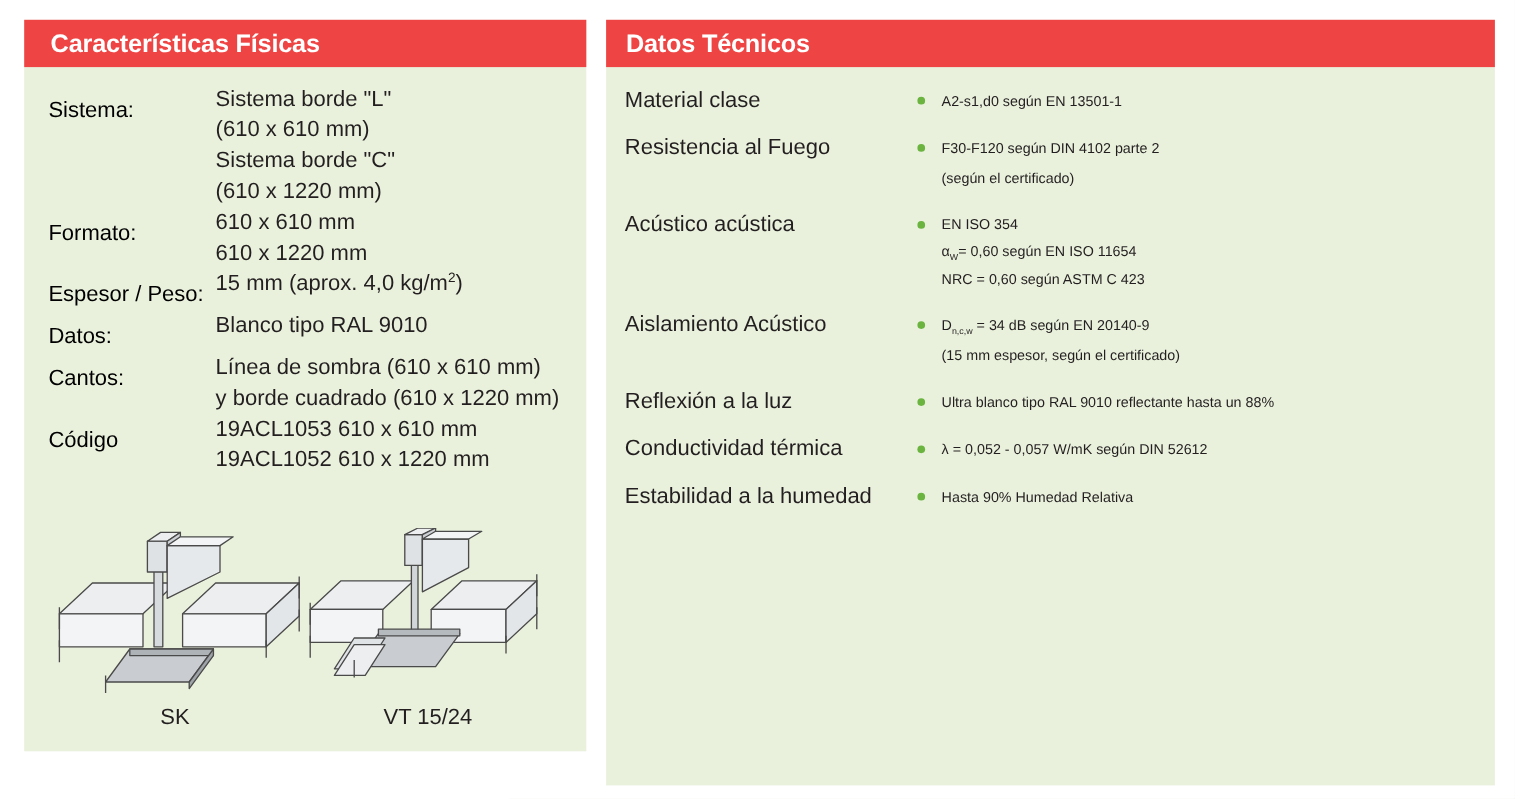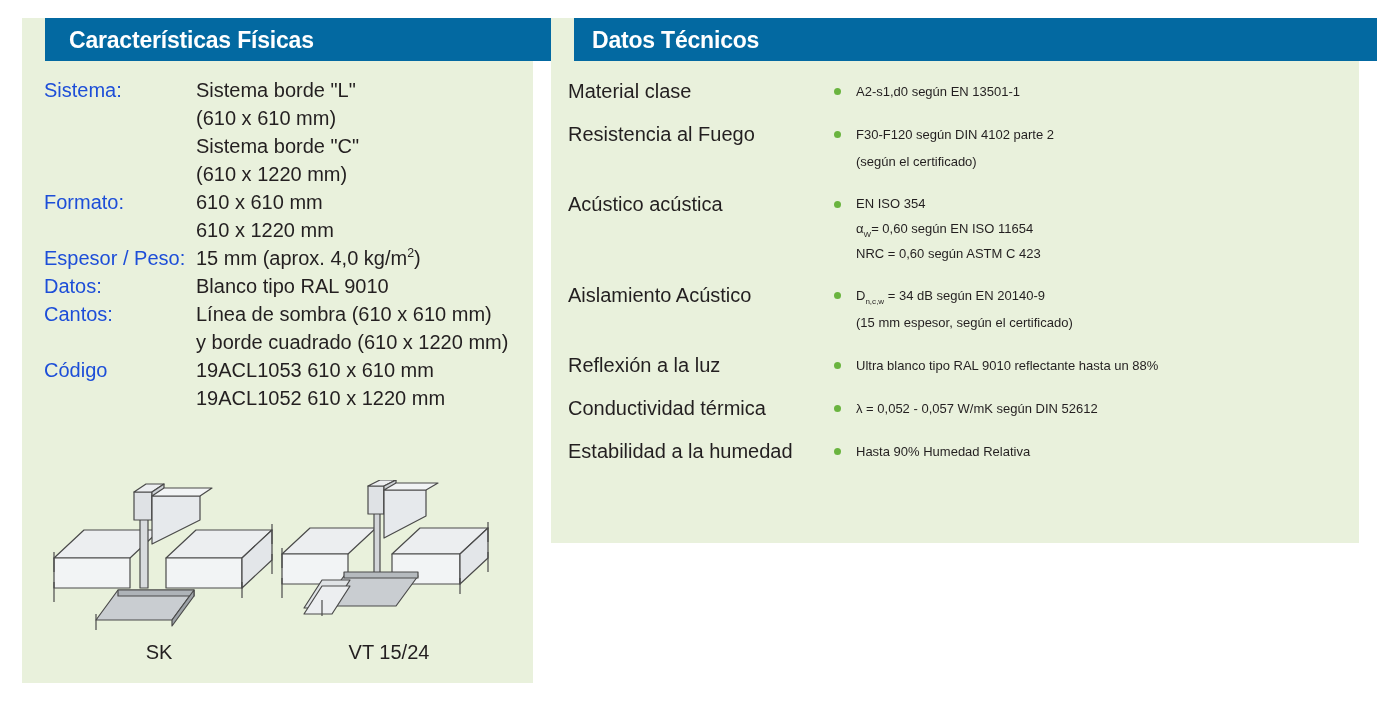--- a/index.html
+++ b/index.html
@@ -20,30 +20,29 @@
     width: 1377px;
     height: 726px;
   }
   
   .panel {
     position: absolute;
     background: #e9f1dc;
     box-sizing: border-box;
   }
   #panel-left  { left: 22px;  top: 18px; width: 511px; height: 665px; }
-  #panel-right { left: 551px; top: 18px; width: 808px; height: 525px; }
+  #panel-right { left: 551px; top: 18px; width: 808px; height: 696px; }
 
   .panel-header {
     position: absolute;
     left: 0; top: 0;
     width: 100%;
     height: 43px;
-    background: #0369a1;
+    background: #ef4444;
     box-sizing: border-box;
-    margin-left: 23px;
   }
   .panel-header .title {
     position: absolute;
     left: 24px;
     top: 50%;
     transform: translateY(-50%);
     color: #ffffff;
     font-size: 23px;
     font-weight: bold;
     letter-spacing: -0.2px;
@@ -61,23 +60,24 @@
   .spec-row {
     position: relative;
     display: flex;
     align-items: flex-start;
     min-height: 28px;
   }
   .spec-label {
     width: 152px;
     flex: 0 0 152px;
     font-size: 20px;
-    color: #1d4ed8;
+    color: #000000;
     line-height: 28px;
     white-space: nowrap;
+    margin-top: 10px;
   }
   .spec-values {
     flex: 1 1 auto;
     font-size: 20px;
     color: #231f20;
     line-height: 28px;
   }
   .spec-values div { white-space: nowrap; }
 
   

